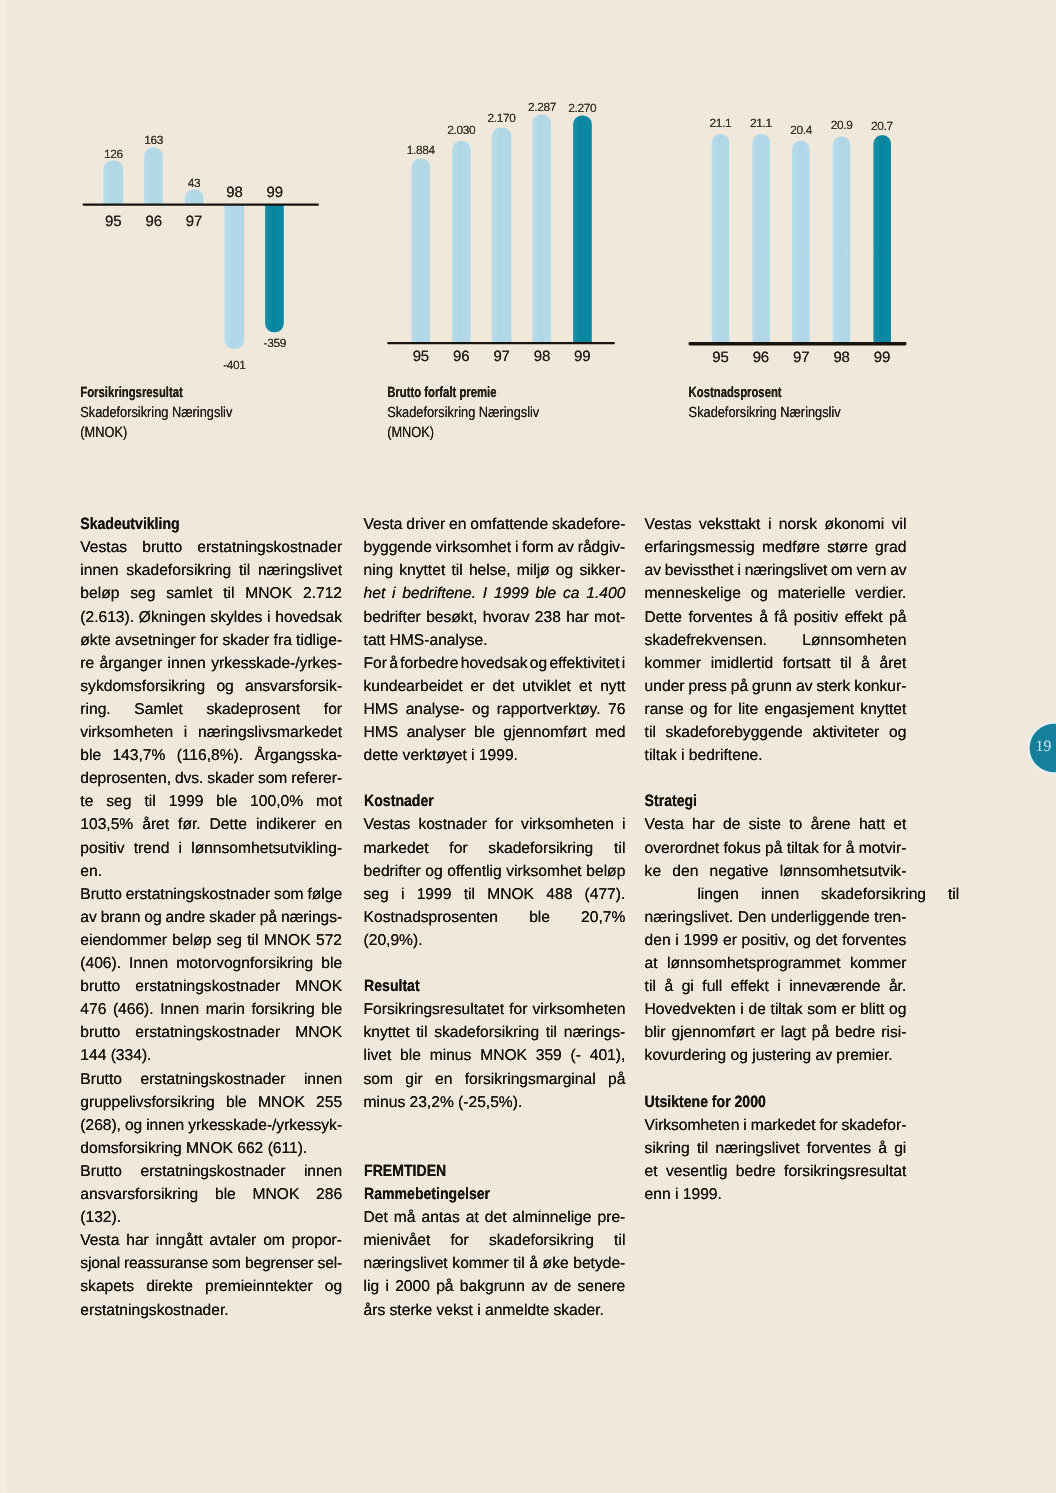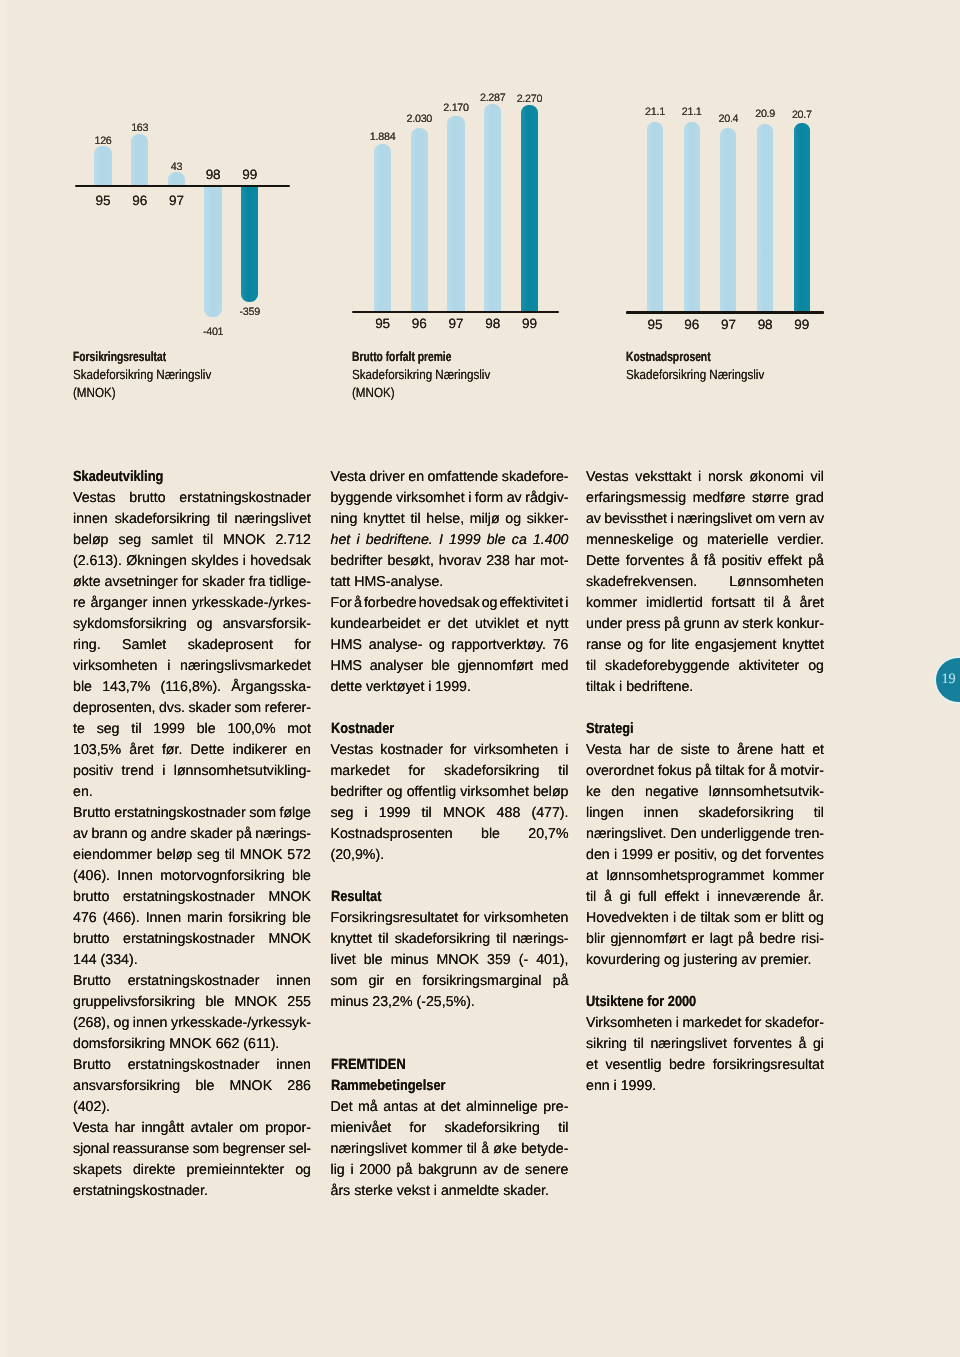--- a/index.html
+++ b/index.html
@@ -283,21 +283,21 @@
           <span>Brutto</span>
           <span>erstatningskostnader</span>
           <span>innen</span>
         </div>
         <div class="ln j" style="top: 609px;">
           <span>ansvarsforsikring</span>
           <span>ble</span>
           <span>MNOK</span>
           <span>286</span>
         </div>
-        <div class="ln" style="top: 630px;">(402).</div>
+        <div class="ln" style="top: 630px;">(132).</div>
         <div class="ln j" style="top: 651px;">
           <span>Vesta</span>
           <span>har</span>
           <span>inngått</span>
           <span>avtaler</span>
           <span>om</span>
           <span>propor-</span>
         </div>
         <div class="ln j" style="top: 672px; letter-spacing: -0.156px;">
           <span>sjonal</span>
@@ -587,21 +587,21 @@
           <span>for</span>
           <span>å</span>
           <span>motvir-</span>
         </div>
         <div class="ln j" style="top: 315px;">
           <span>ke</span>
           <span>den</span>
           <span>negative</span>
           <span>lønnsomhetsutvik-</span>
         </div>
-        <div class="ln j" style="top: 336px;">
+        <div class="ln j" style="top: 336px; margin-left: 48px;">
           <span>lingen</span>
           <span>innen</span>
           <span>skadeforsikring</span>
           <span>til</span>
         </div>
         <div class="ln j" style="top: 357px;">
           <span>næringslivet.</span>
           <span>Den</span>
           <span>underliggende</span>
           <span>tren-</span>

